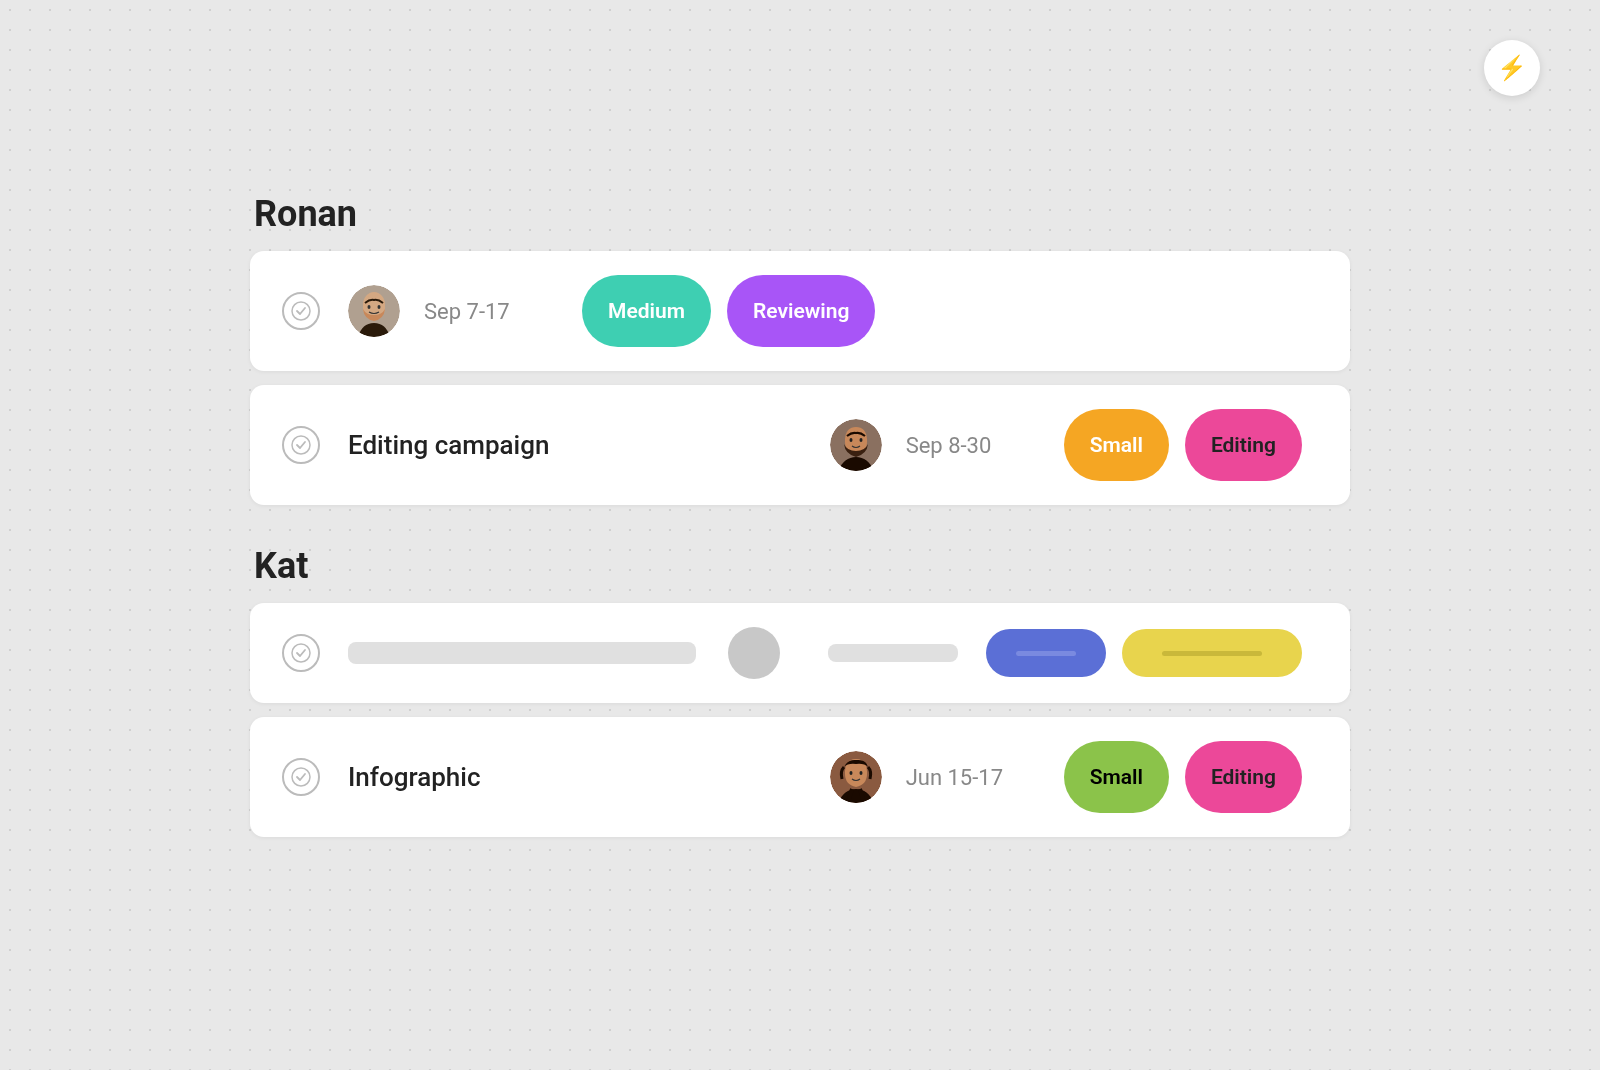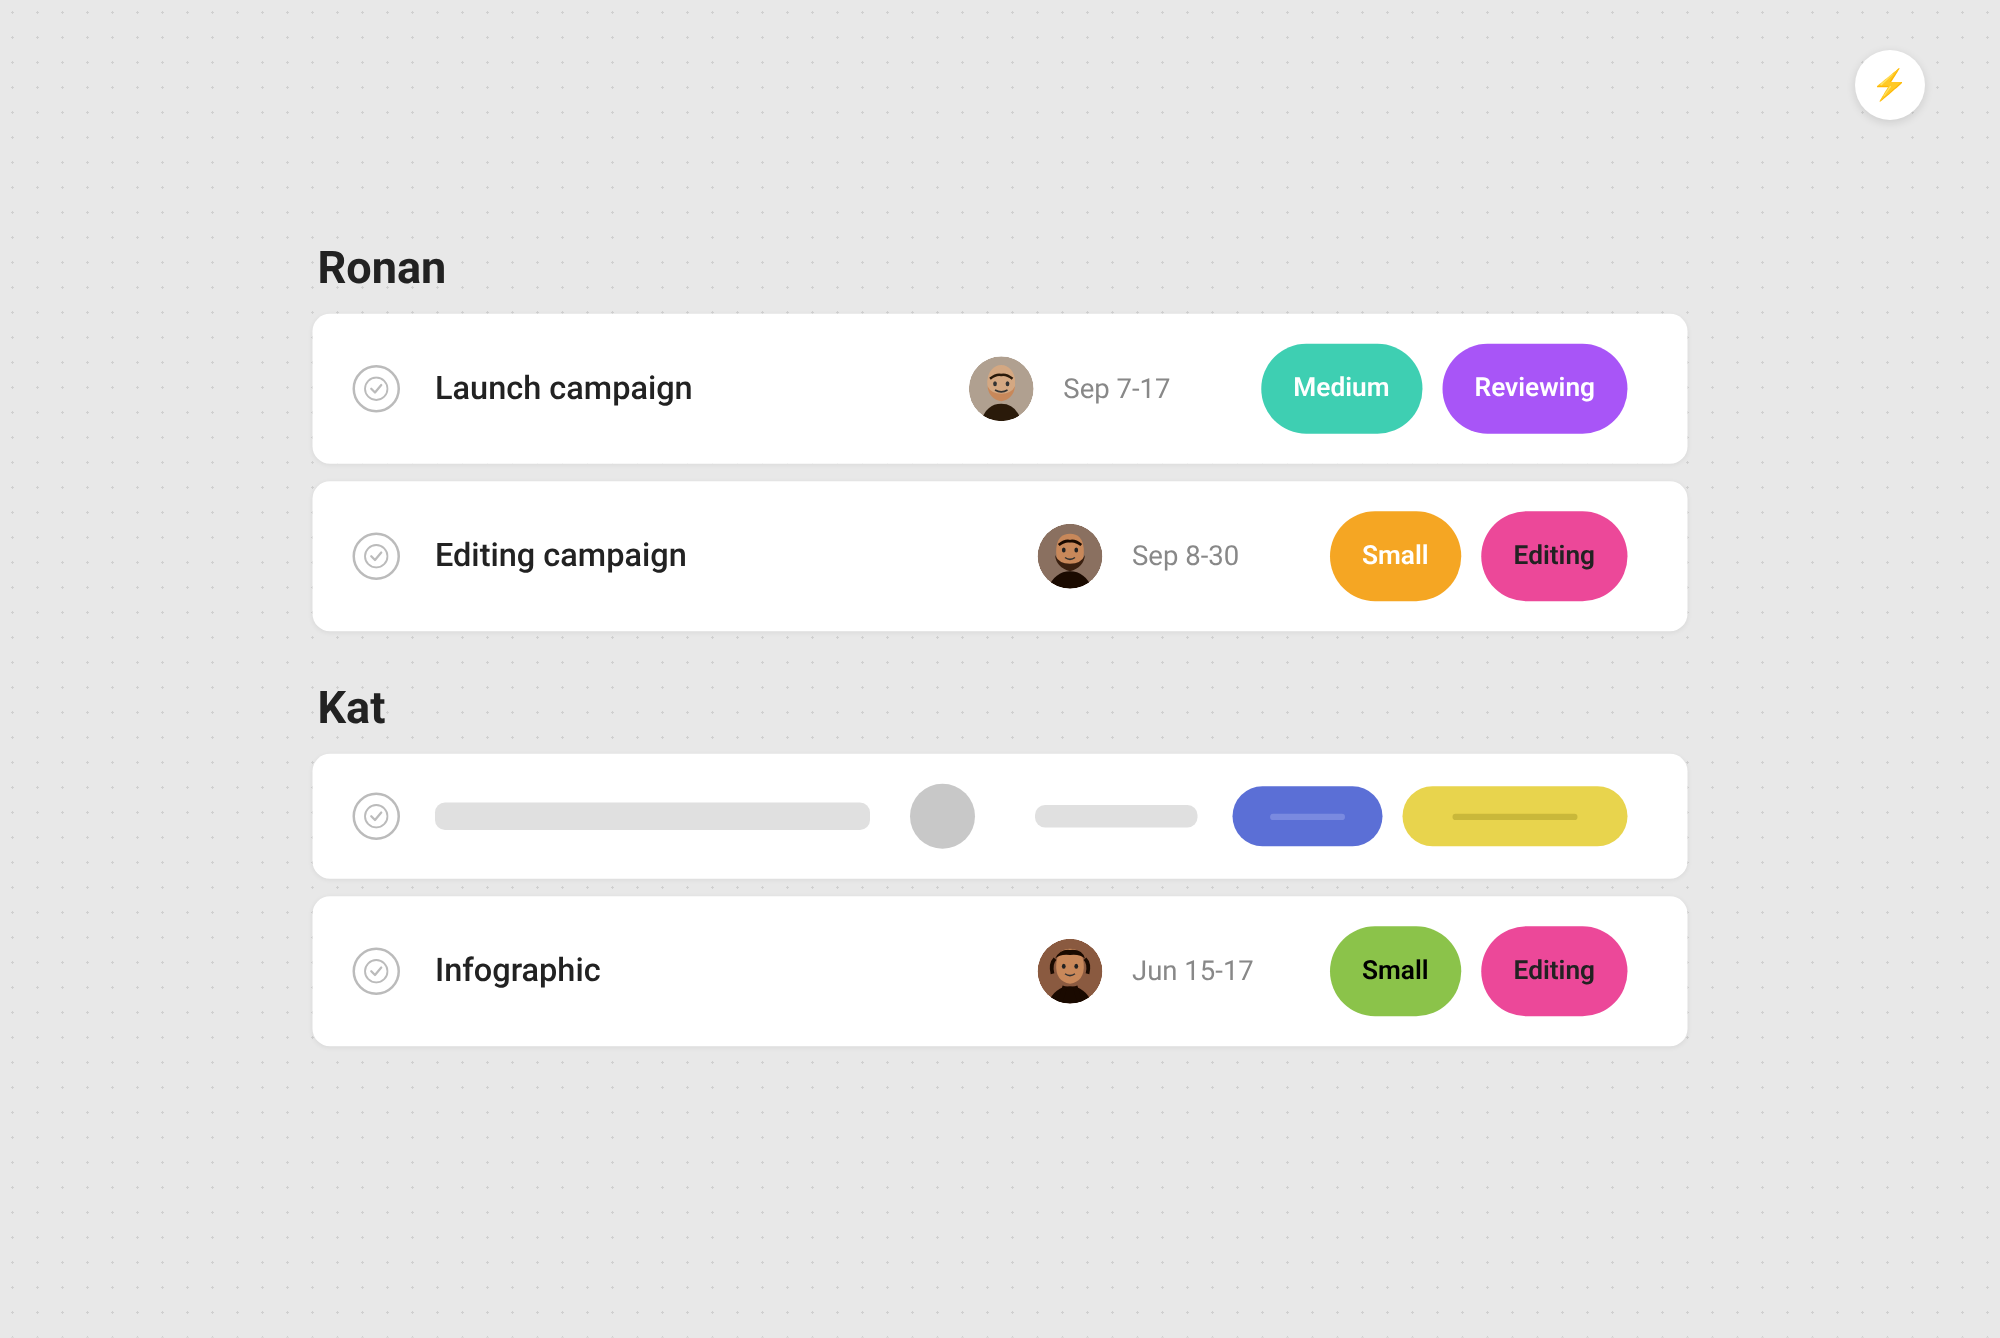--- a/index.html
+++ b/index.html
@@ -210,21 +210,20 @@
 <div class="main-container">
 <div class="group">
       <div class="group-label">Ronan</div>
       <div class="task-card">
         <div class="check-icon">
           <svg width="20" height="20" viewBox="0 0 20 20">
             <circle cx="10" cy="10" r="9" stroke="#bbb" stroke-width="1.5" fill="none"></circle>
             <polyline points="6,10 9,13 14,7" stroke="#bbb" stroke-width="1.8" fill="none" stroke-linecap="round" stroke-linejoin="round"></polyline>
           </svg>
         </div>
-        <div class="task-title">Launch campaign</div>
         <div class="avatar">
           <svg viewBox="0 0 52 52" xmlns="http://www.w3.org/2000/svg" style="border-radius:50%;display:block;">
       <circle cx="26" cy="26" r="26" fill="#b0a090"></circle>
       <ellipse cx="26" cy="20" rx="11" ry="13" fill="#d4a882"></ellipse>
       <path d="M15 20 Q14 32 26 34 Q38 32 37 20 Q36 10 26 10 Q16 10 15 20Z" fill="#d4a882"></path>
       <ellipse cx="21" cy="22" rx="1.5" ry="2" fill="#333"></ellipse>
       <ellipse cx="31" cy="22" rx="1.5" ry="2" fill="#333"></ellipse>
       <path d="M21 27 Q26 30 31 27" stroke="#333" stroke-width="1.2" fill="none"></path>
       <path d="M17 18 Q22 14 26 15 Q30 14 35 18" stroke="#2a1a0a" stroke-width="2" fill="none"></path>
       <path d="M15 24 Q16 34 26 36 Q36 34 37 24 Q34 30 26 30 Q18 30 15 24Z" fill="#c8885a"></path>

